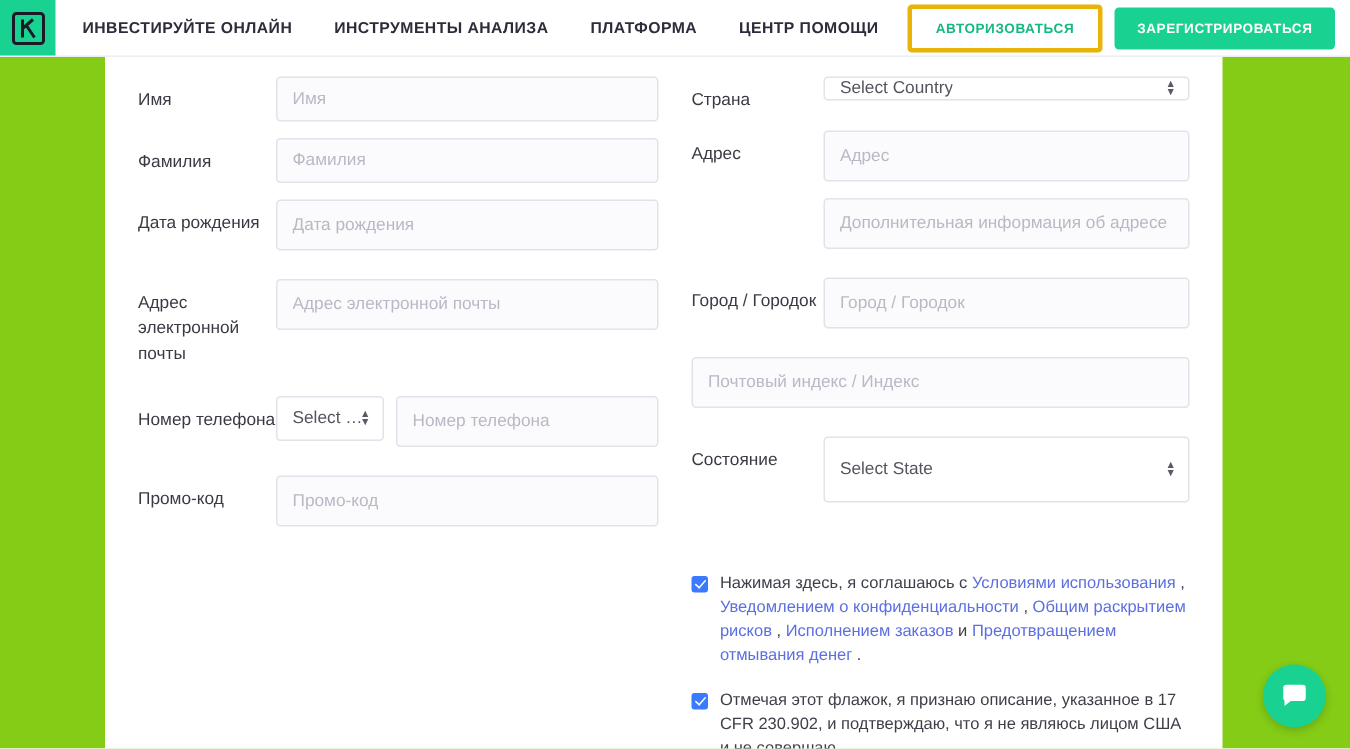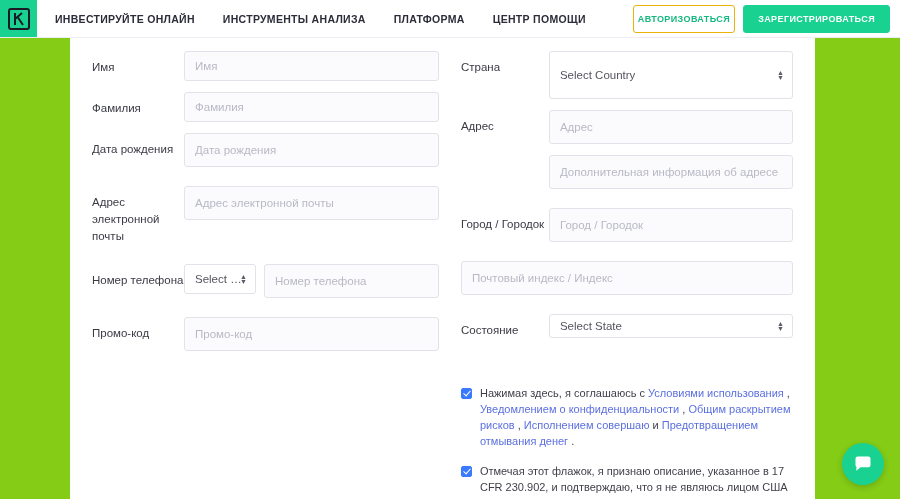--- a/index.html
+++ b/index.html
@@ -59,27 +59,27 @@
     white-space: nowrap;
     cursor: pointer;
   }
   .header-buttons {
     display: flex;
     align-items: center;
     gap: 8px;
     margin-right: 10px;
   }
   .btn-login {
-    border: 1px solid #eab308;
+    border: 3px solid #eab308;
     color: #15b87f;
     background: #ffffff;
     font-size: 9px;
     font-weight: bold;
     letter-spacing: .4px;
-    padding: 8px 4px;
+    padding: 8px 16px;
     border-radius: 3px;
     white-space: nowrap;
     cursor: pointer;
   }
   .btn-register {
     border: 1px solid #19d292;
     background: #19d292;
     color: #ffffff;
     font-size: 9px;
     font-weight: bold;
@@ -328,21 +328,21 @@
             </div>
           </div>
 
         </div>
 
         <div class="col-right">
 
           <div class="row">
             <div class="lbl r">Страна</div>
             <div class="ctrl">
-              <div class="selwrap" style="height:48px;">
+              <div class="selwrap" style="height:16px;">
                 <span class="seltext">Select Country</span>
                 <span class="spin">▲<br>▼</span>
               </div>
             </div>
           </div>
 
           <div class="row">
             <div class="lbl r">Адрес</div>
             <div class="ctrl">
               <input class="fld tall" type="text" placeholder="Адрес" style="">
@@ -365,32 +365,32 @@
 
           <div class="row gap-zip">
             <div class="ctrl">
               <input class="fld tall" type="text" placeholder="Почтовый индекс / Индекс" style="">
             </div>
           </div>
 
           <div class="row">
             <div class="lbl r">Состояние</div>
             <div class="ctrl">
-              <div class="selwrap" style="height:24px;">
+              <div class="selwrap" style="height:44px;">
                 <span class="seltext">Select State</span>
                 <span class="spin">▲<br>▼</span>
               </div>
             </div>
           </div>
 
           <div class="checks" style="margin-top:46px;">
             <div class="chk-row">
               <div class="chk"></div>
               <div class="chk-text">
-                <span>Нажимая здесь, я соглашаюсь с </span><a>Условиями использования</a><span> , </span><a>Уведомлением о конфиденциальности</a><span> , </span><a>Общим раскрытием рисков</a><span> , </span><a>Исполнением совершаю</a><span> и </span><a>Предотвращением отмывания денег</a><span> .</span>
+                <span>Нажимая здесь, я соглашаюсь с </span><a>Условиями использования</a><span> , </span><a>Уведомлением о конфиденциальности</a><span> , </span><a>Общим раскрытием рисков</a><span> , </span><a>Исполнением заказов</a><span> и </span><a>Предотвращением отмывания денег</a><span> .</span>
               </div>
             </div>
 
             <div class="chk-row">
               <div class="chk"></div>
               <div class="chk-text">Отмечая этот флажок, я признаю описание, указанное в 17 CFR 230.902, и подтверждаю, что я не являюсь лицом США и не совершаю</div>
             </div>
           </div>
 
         </div>

